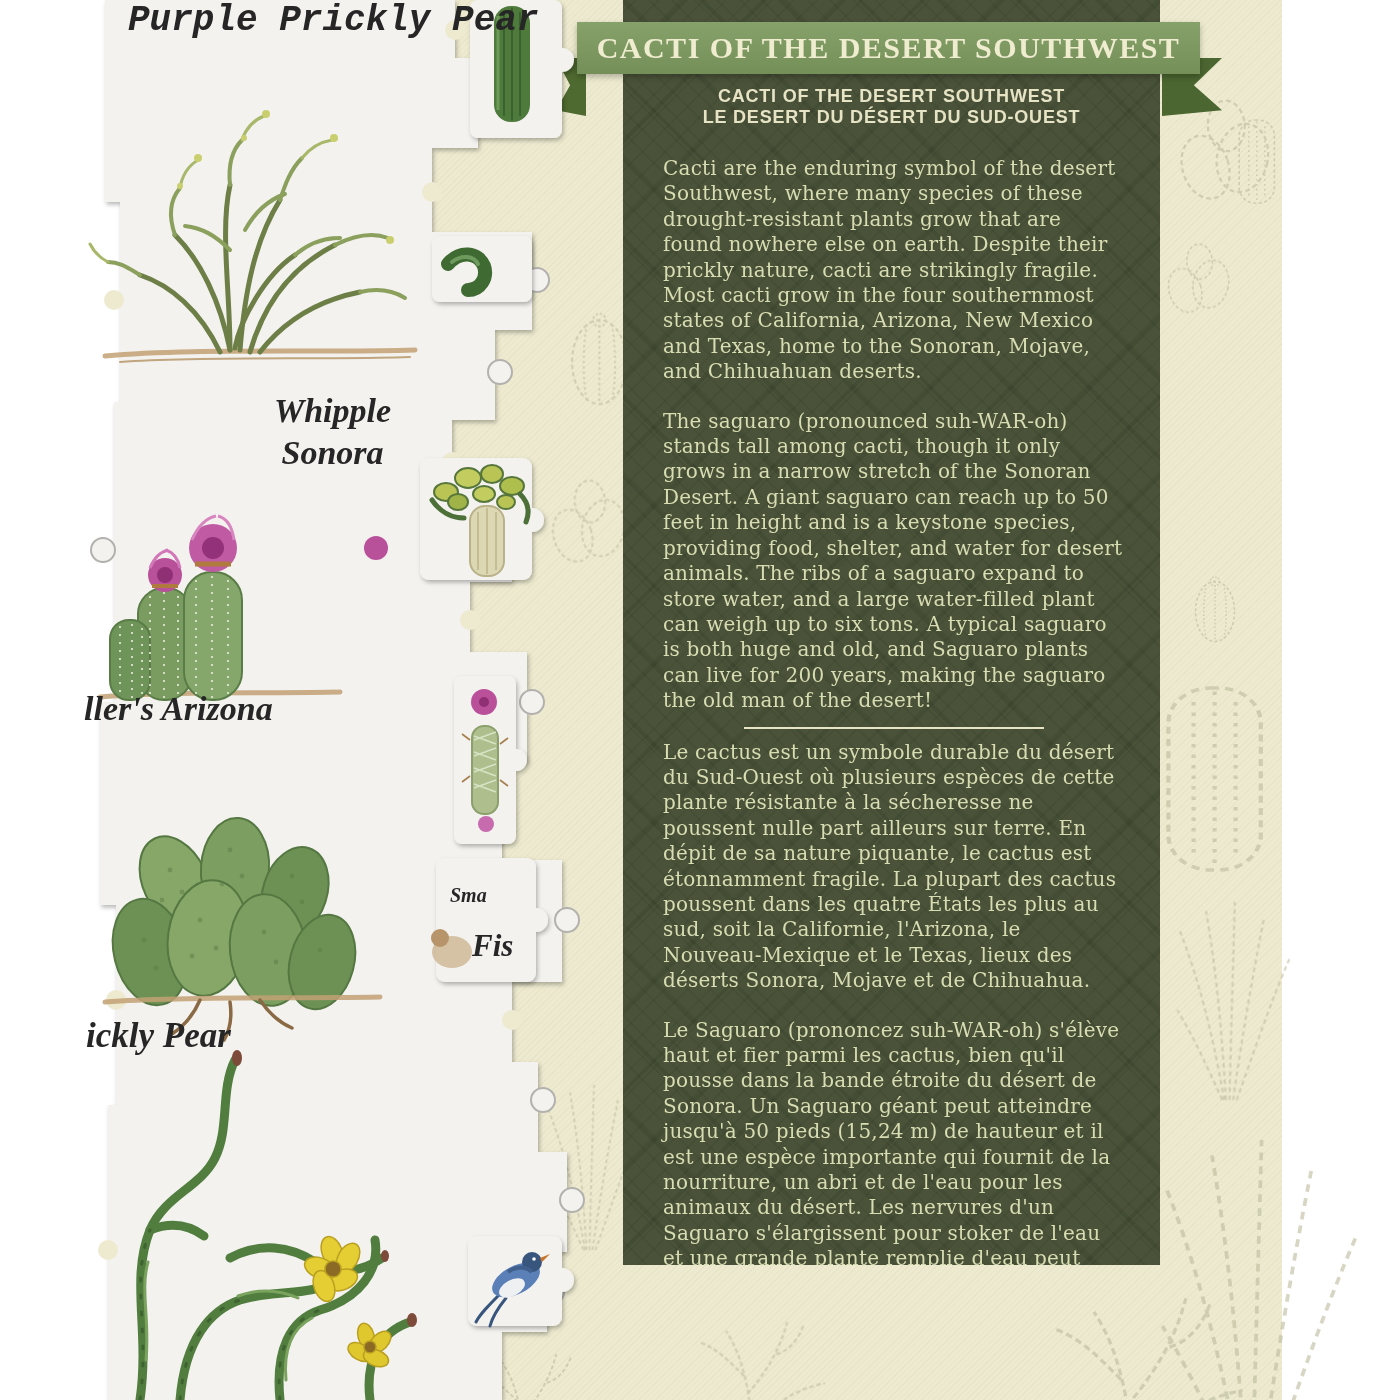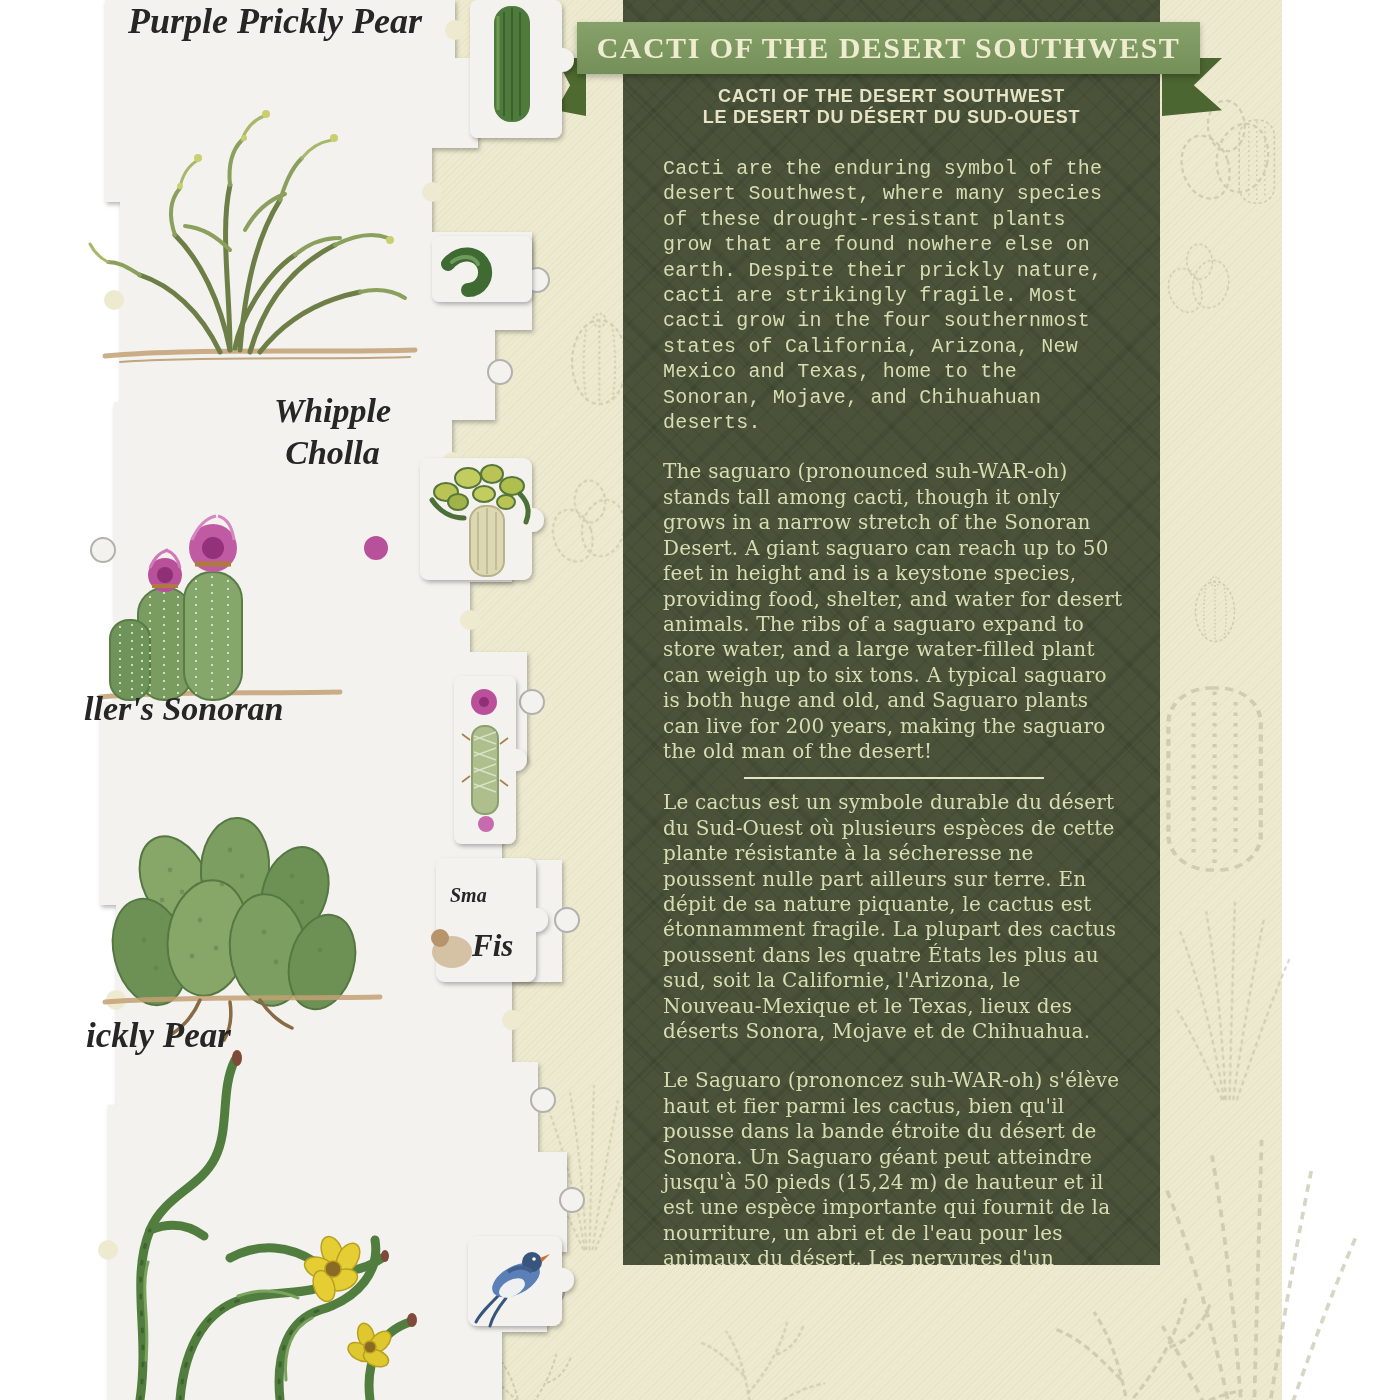--- a/index.html
+++ b/index.html
@@ -34,21 +34,21 @@
   .subtitle{
     margin-top:86px;text-align:center;
     font-family:"Liberation Sans",sans-serif;font-size:18px;line-height:21px;
     letter-spacing:.8px;color:var(--subtitle-text);font-weight:bold;
   }
   .body-copy{padding:0 36px 0 40px;color:var(--body-text);}
   .body-copy p{
     margin:0;margin-top:24px;font-family:"DejaVu Serif",serif;
     font-size:20px;line-height:25.4px;letter-spacing:.2px;text-align:left;
   }
-  .body-copy p:first-child{margin-top:28px;font-family:Liberation Mono, monospace;}
+  .body-copy p:first-child{margin-top:28px;}
   .divider{width:300px;height:2px;background:var(--subtitle-text);margin:13px auto 11px auto;}
 
   
   .ribbon-tail{position:absolute;top:58px;height:58px;background:var(--ribbon-dark);}
   .ribbon-tail.left{left:556px;width:30px;clip-path:polygon(0% 0%,100% 0%,100% 100%,0% 90%,47% 47%);}
   .ribbon-tail.right{left:1162px;width:60px;background:#4b6630;clip-path:polygon(0% 0%,100% 0%,53% 47%,100% 90%,0% 100%);}
   .banner-bar{
     position:absolute;left:577px;top:22px;width:623px;height:52px;
     background:linear-gradient(180deg,#86a26a 0%,var(--banner-green) 45%,#748f58 100%);
     box-shadow:0 3px 6px rgba(0,0,0,.25);
@@ -60,21 +60,21 @@
   }
 
   
   #puzzle-layer{position:absolute;left:80px;top:0;}
 
   
   .pz-label{
     position:absolute;font-family:"Liberation Serif",serif;font-style:italic;
     font-weight:600;color:var(--label-ink);white-space:nowrap;
   }
-  .lbl-top{left:128px;top:0px;font-size:36px;}
+  .lbl-top{left:128px;top:0px;font-size:36px;font-family:Liberation Mono, monospace;}
   .lbl-whipple{left:230px;top:390px;width:205px;text-align:center;font-size:34px;line-height:42px;}
   .lbl-hedgehog{left:84px;top:690px;font-size:34px;}
   .lbl-sma{left:450px;top:884px;font-size:20px;}
   .lbl-fis{left:472px;top:928px;font-size:31px;font-style:italic;}
   .lbl-prickly{left:86px;top:1016px;font-size:35px;font-family:Liberation Serif, serif;}
 </style>
 </head>
 <body>
 
 <div id="canvas">
@@ -413,20 +413,20 @@
       <circle cx="452" cy="1262" r="10" fill="#38557e"></circle>
       <path d="M460 1258 l10 -4 -8 8 z" fill="#c8742c"></path>
       <circle cx="454" cy="1259" r="1.8" fill="#ffffff"></circle>
       <path d="M428 1272 C436 1266 446 1266 452 1272" stroke="#405f8c" stroke-width="4" fill="none"></path>
     </g>
   </svg>
 
   <div class="pz-label lbl-top">Purple Prickly Pear</div>
   <div class="pz-label lbl-whipple">
     <div>Whipple</div>
-    <div>Cholla</div>
+    <div>Sonora</div>
   </div>
-  <div class="pz-label lbl-hedgehog">ller's Sonoran</div>
+  <div class="pz-label lbl-hedgehog">ller's Arizona</div>
   <div class="pz-label lbl-sma">Sma</div>
   <div class="pz-label lbl-fis">Fis</div>
   <div class="pz-label lbl-prickly">ickly Pear</div>
 
 </div>
 
 </body></html>

